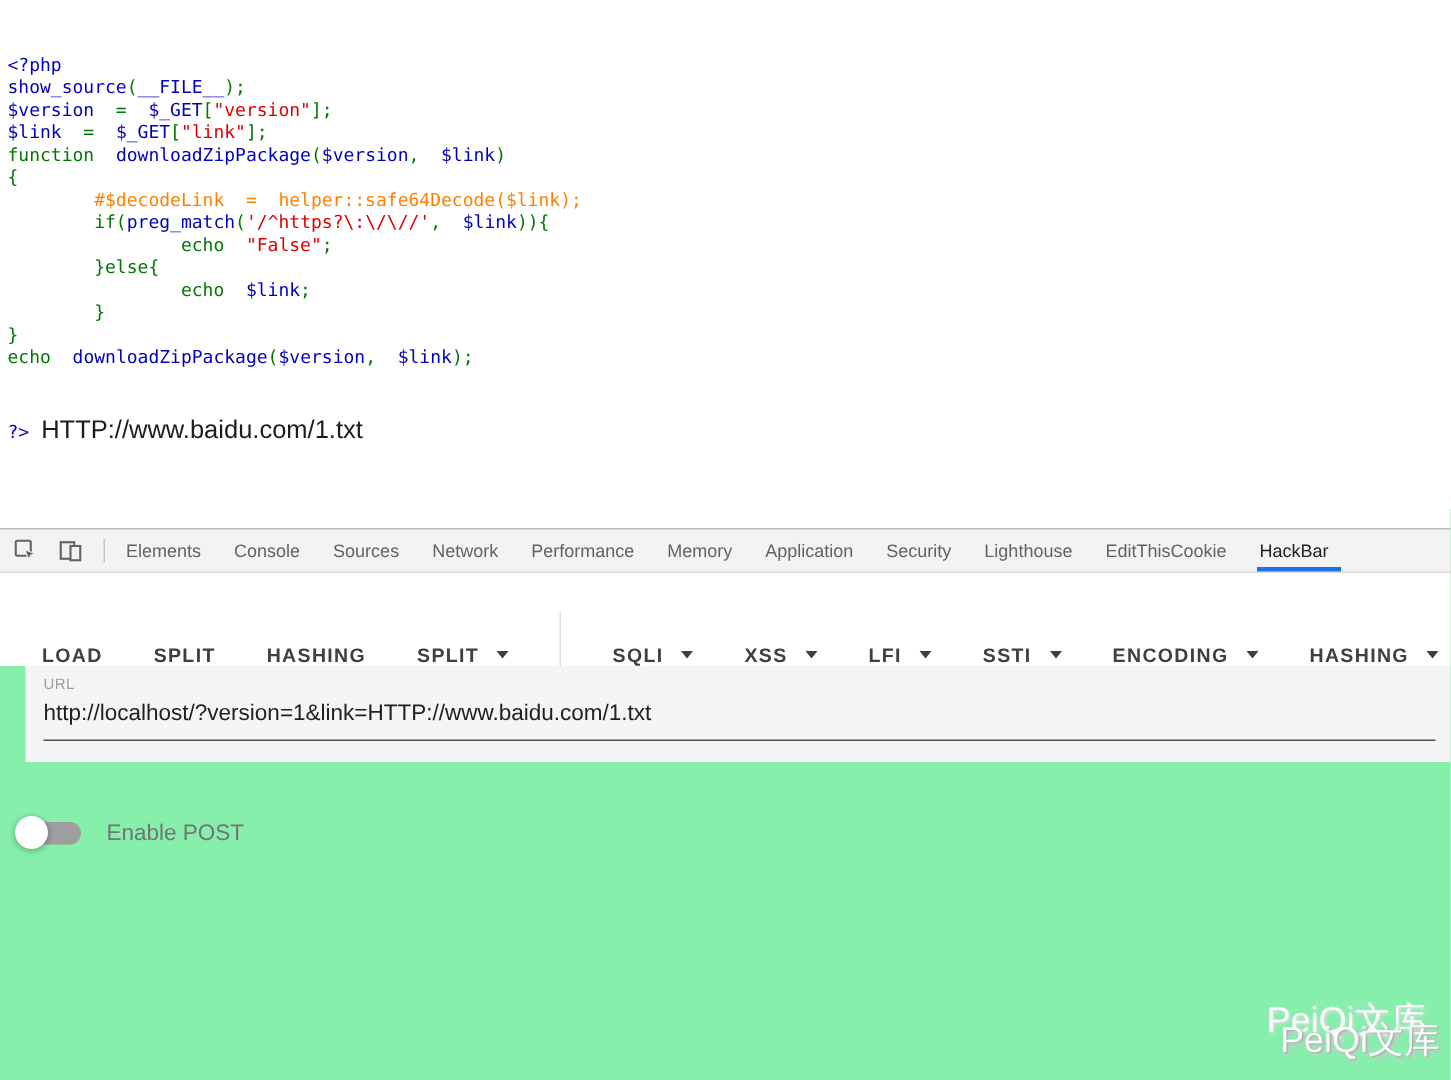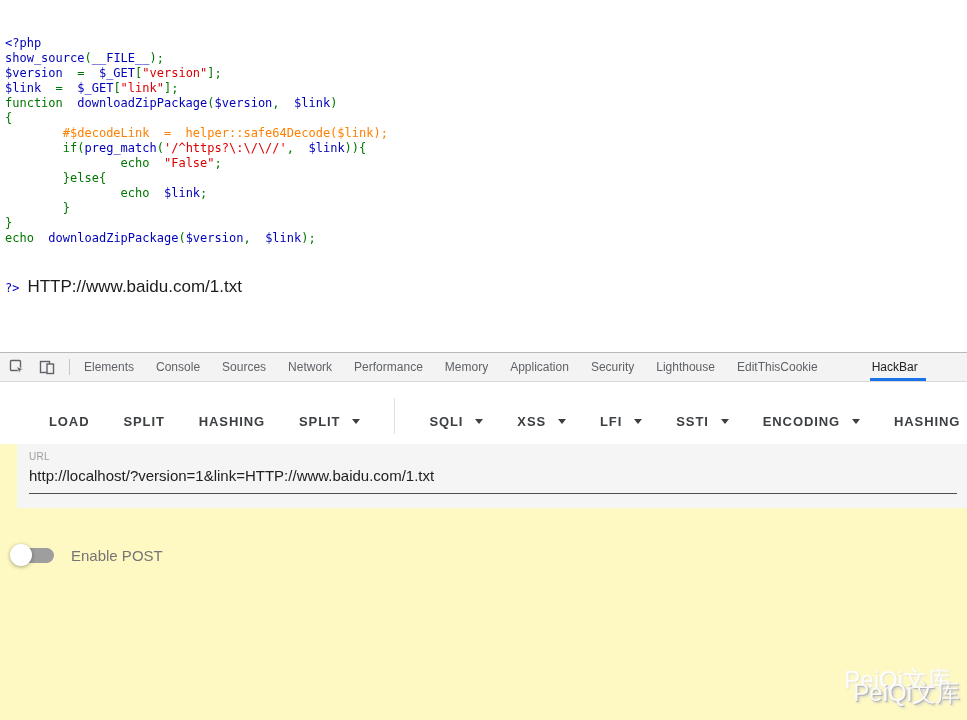--- a/index.html
+++ b/index.html
@@ -20,39 +20,39 @@
   .tok-g{color:#007700;}
   .tok-r{color:#DD0000;}
   .tok-o{color:#FF8000;}
   .output-line{display:flex;align-items:baseline;margin-top:3px;}
   .php-close{font-family:"DejaVu Sans Mono", monospace;font-size:12px;color:#0000BB;}
   .echo-output{margin-left:8px;font-size:17px;color:#1c1c1c;font-family:"Liberation Sans", sans-serif;}
 
   
   .devtools{
     position:absolute;top:352px;left:0;right:0;bottom:0;
-    border-top:1px solid #b9b9b9;display:flex;flex-direction:column;background:#fef9c3;
+    border-top:1px solid #b9b9b9;display:flex;flex-direction:column;background:#86efac;
   }
   .tabbar{
     height:28px;flex:none;background:#f3f3f3;border-bottom:1px solid #dadada;
     display:flex;align-items:center;font-size:12px;color:#5f6368;
   }
   .icon-btn{width:16px;height:16px;flex:none;display:inline-flex;align-items:center;justify-content:center;}
   .icon-btn.first{margin-left:9px;}
   .icon-btn.second{margin-left:14px;}
   .tab-sep{width:1px;height:16px;background:#c7c7c7;margin:0 14px;flex:none;}
   #tabs{display:flex;height:100%;align-items:center;}
   .tab{height:28px;display:flex;align-items:center;margin-right:22px;position:relative;white-space:nowrap;}
-  .tab.active{color:#202124;margin-left:32px;}
+  .tab.active{color:#202124;}
   .tab.active::after{content:"";position:absolute;left:-2px;right:-8px;bottom:0;height:3px;background:#1a73e8;}
 
   
   .toolbar{
-    height:62px;flex:none;background:#fff;display:flex;align-items:center;
-    padding:16px 0 0 49px;box-sizing:border-box;
+    height:62px;flex:none;background:#fff;display:flex;align-items:flex-end;
+    padding:16px 0 0 28px;box-sizing:border-box;
   }
   .tb-btn{
     display:flex;align-items:center;margin-right:34px;
     font-size:13px;font-weight:bold;letter-spacing:0.9px;color:#3c4043;white-space:nowrap;
   }
   .caret{
     margin-left:12px;width:0;height:0;
     border-left:4px solid transparent;border-right:4px solid transparent;border-top:5px solid #3c4043;
   }
   .tb-sep{width:1px;height:36px;background:#e0e0e0;margin:-10px 34px 0 0;flex:none;}

